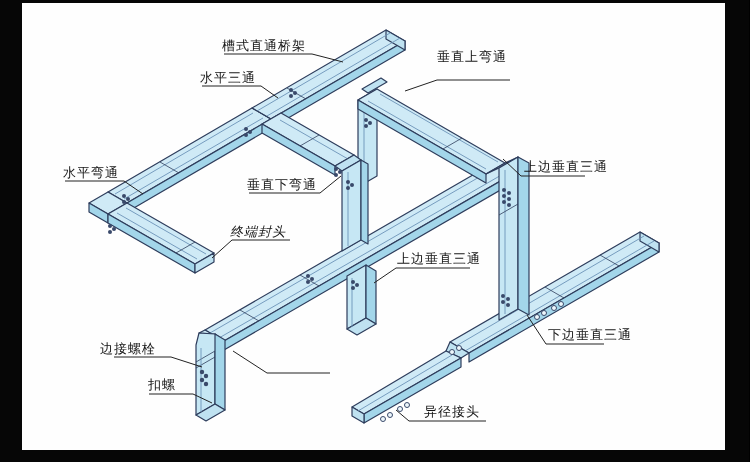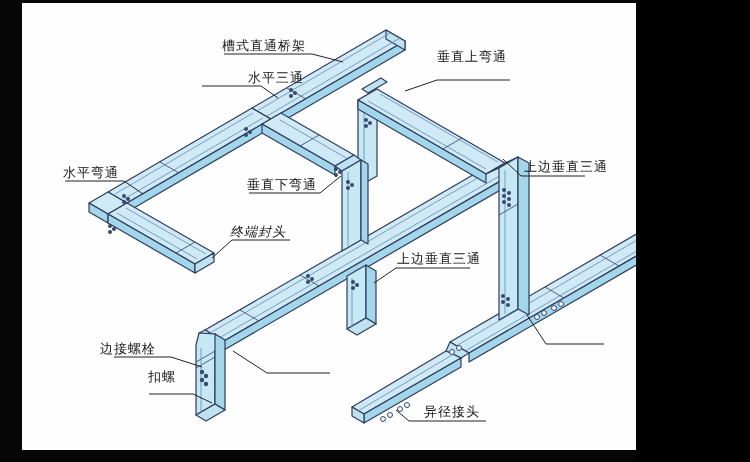--- a/index.html
+++ b/index.html
@@ -1,16 +1,16 @@
 <!DOCTYPE html>
 <html><head>
 <meta charset="utf-8">
 <style>
   html,body{margin:0;padding:0;background:#000;}
-  .stage{position:relative;width:636px;height:462px;background:#060606;overflow:hidden;
+  .stage{position:relative;width:749px;height:462px;background:#060606;overflow:hidden;
          font-family:"Liberation Sans","DejaVu Sans",sans-serif;}
   .paper{position:absolute;left:22px;top:3px;width:703px;height:447px;background:#fefefe;}
   svg{position:absolute;left:0;top:0;}
   .lbl{position:absolute;font-size:13px;color:#141414;letter-spacing:1px;white-space:nowrap;
        font-weight:500;}
   
   .top{fill:#cfeaf6;stroke:#2e3d5c;stroke-width:1.2;stroke-linejoin:round;}
   .side{fill:#a3d6ea;stroke:#2e3d5c;stroke-width:1.2;stroke-linejoin:round;}
   .cap{fill:#bfe2f1;stroke:#2e3d5c;stroke-width:1.2;stroke-linejoin:round;}
   .vert{fill:#c6e7f4;stroke:#2e3d5c;stroke-width:1.2;stroke-linejoin:round;}
@@ -219,23 +219,24 @@
       <polyline class="leader" points="470,268 396,268 374,283"></polyline>
       <polyline class="leader" points="114,357 171,357 202,367"></polyline>
       <polyline class="leader" points="149,394 193,394 212,403"></polyline>
       <polyline class="leader" points="330,373 267,373 233,351"></polyline>
       <polyline class="leader" points="604,344 546,344 527,315"></polyline>
       <polyline class="leader" points="486,421 409,421 396,410"></polyline>
     </g>
   </svg>
 
   <div class="lbl" style="left:222px;top:37px;">槽式直通桥架</div>
-  <div class="lbl" style="left:200px;top:69px;margin-left:48px;">水平三通</div>
+  <div class="lbl" style="left:200px;top:69px;">水平三通</div>
   <div class="lbl" style="left:437px;top:48px;">垂直上弯通</div>
   <div class="lbl" style="left:63px;top:164px;text-align:center;">水平弯通</div>
   <div class="lbl" style="left:247px;top:176px;">垂直下弯通</div>
   <div class="lbl" style="left:524px;top:158px;">上边垂直三通</div>
   <div class="lbl" style="left:230px;top:223px;font-style:italic;">终端封头</div>
   <div class="lbl" style="left:397px;top:250px;">上边垂直三通</div>
   <div class="lbl" style="left:100px;top:340px;">边接螺栓</div>
-  <div class="lbl" style="left:148px;top:368px;">扣螺</div>
+  <div class="lbl" style="left:148px;top:376px;">扣螺</div>
+  <div class="lbl" style="left:548px;top:326px;">下边垂直三通</div>
   <div class="lbl" style="left:424px;top:403px;">异径接头</div>
 </div>
 
 </body></html>

